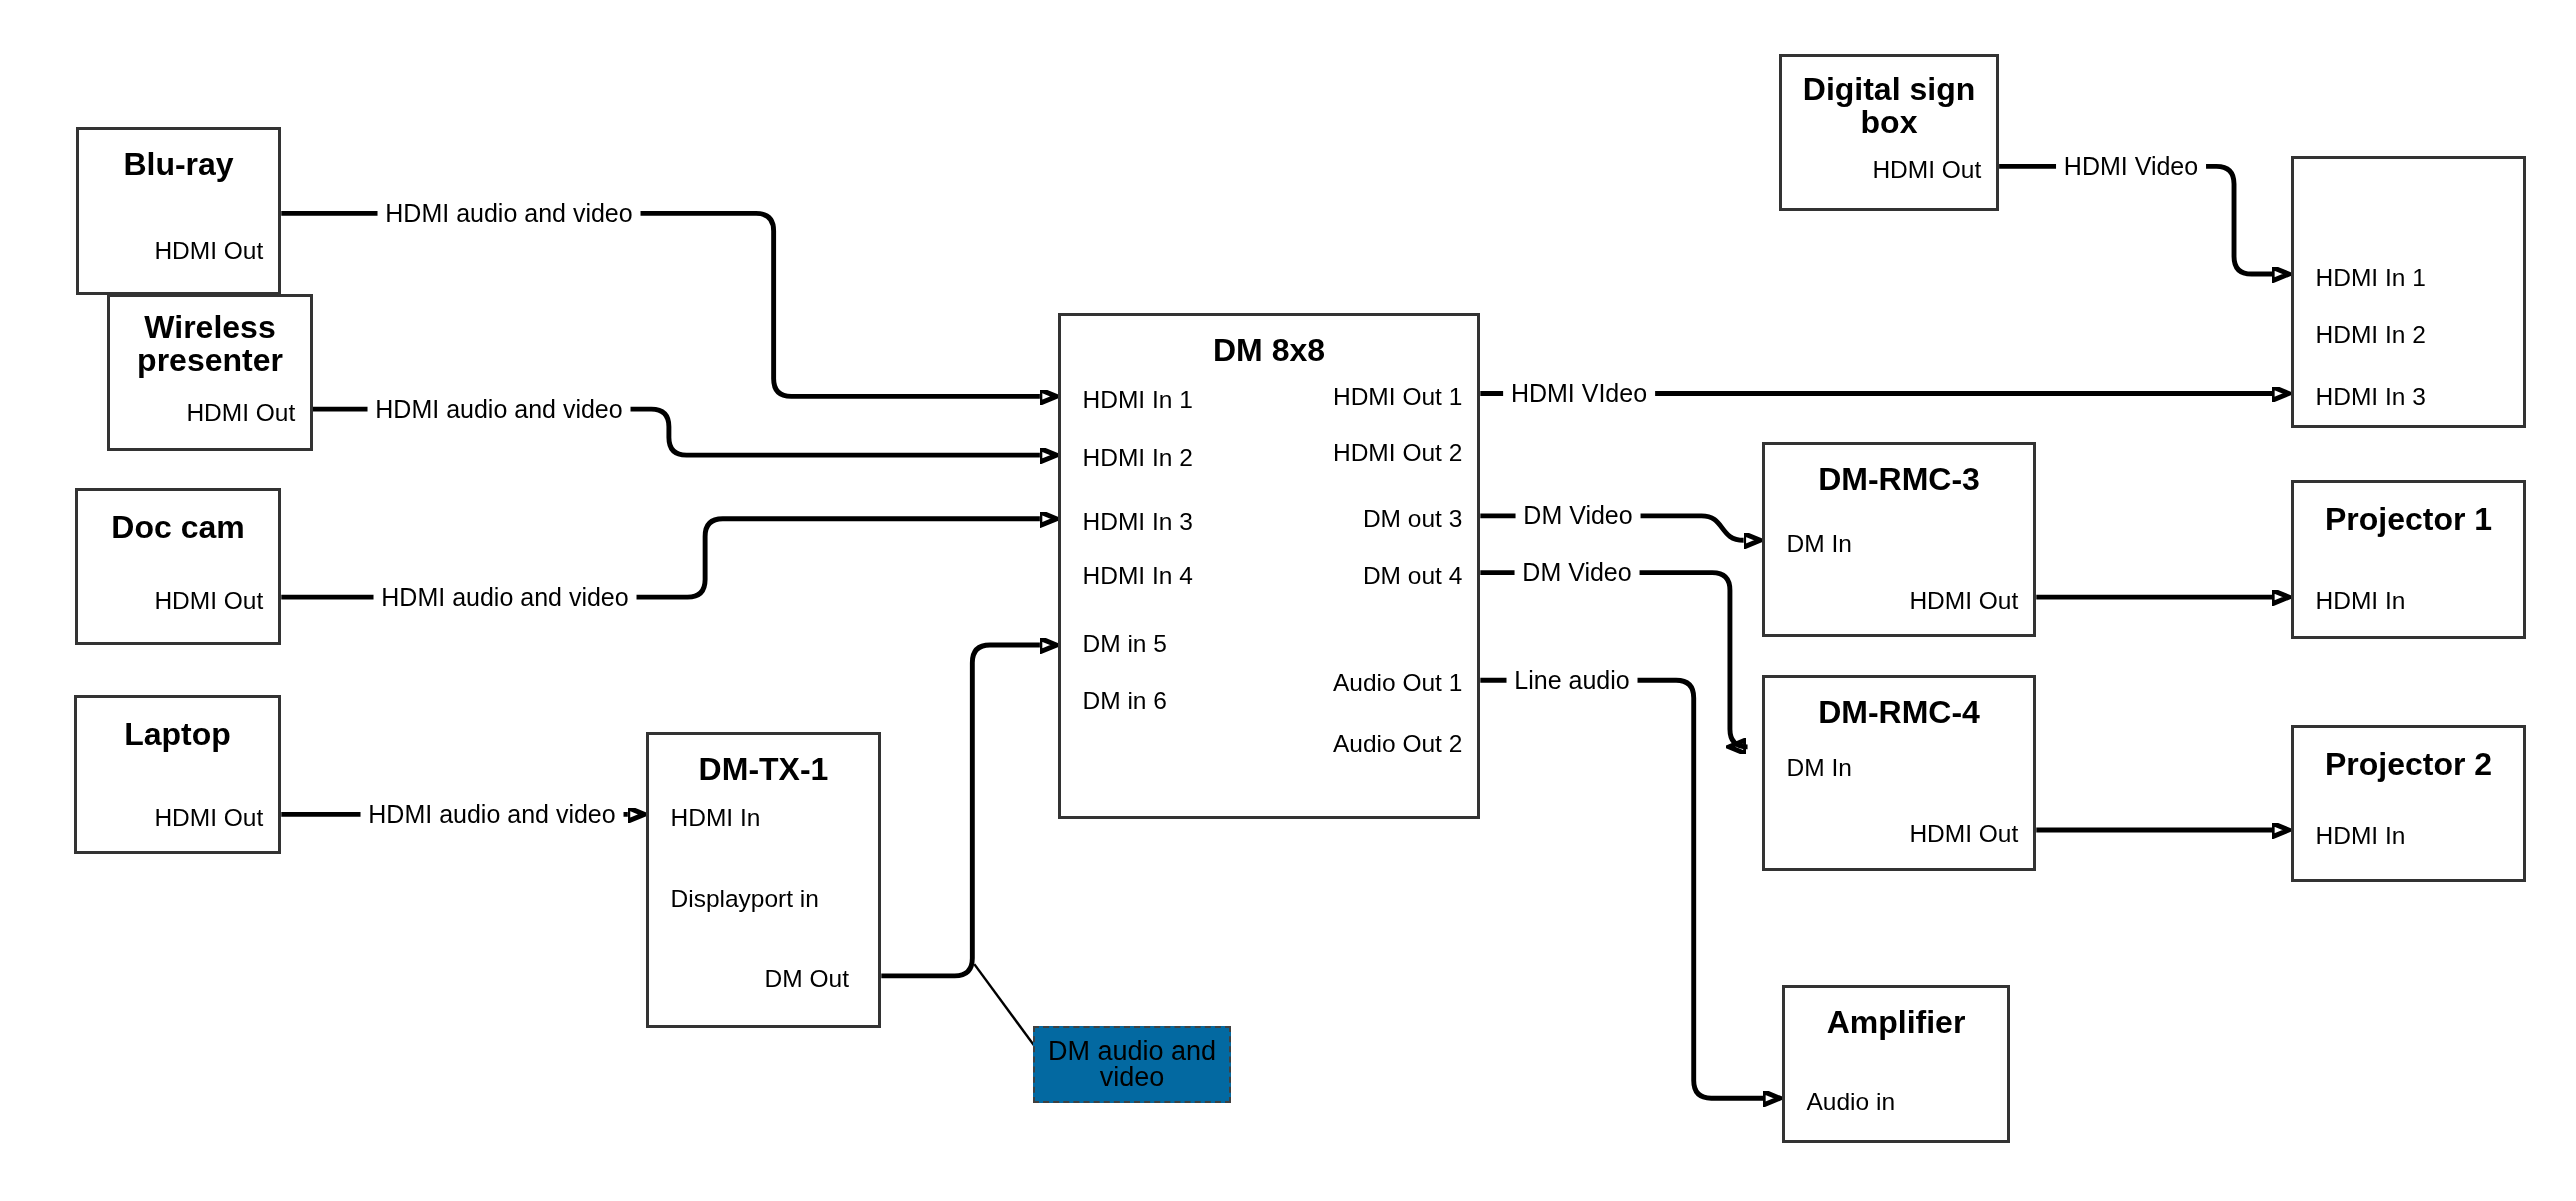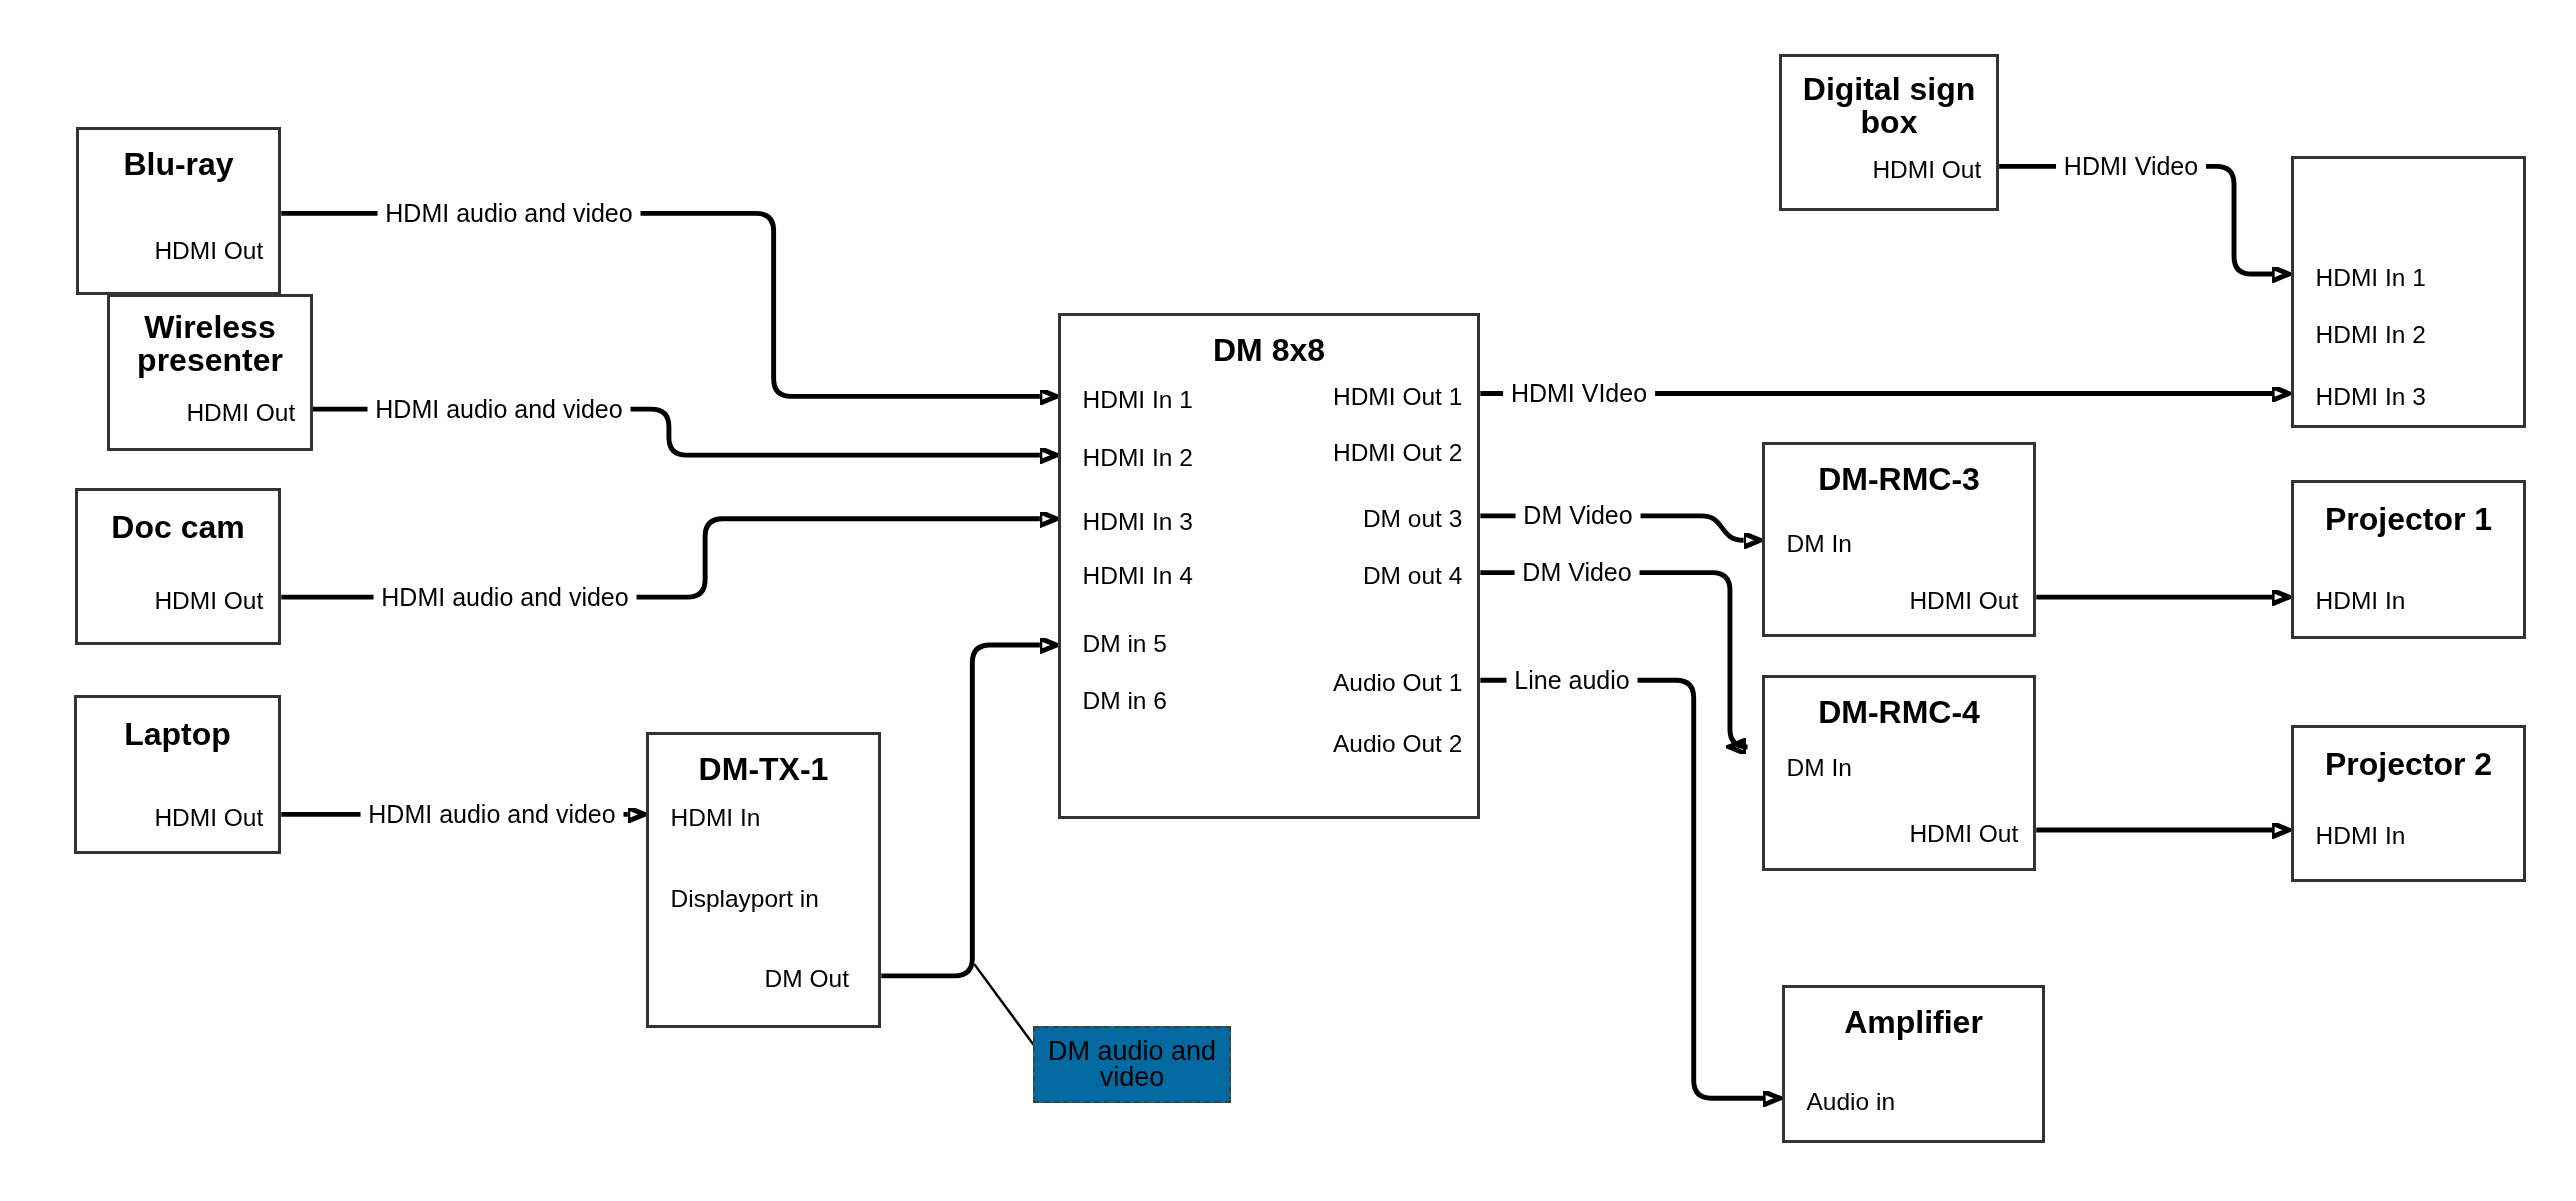--- a/index.html
+++ b/index.html
@@ -130,21 +130,21 @@
     <div class="title" style="top:17.6px;">DM-RMC-4</div>
     <div class="port left" style="top:75px;">DM In</div>
     <div class="port right" style="top:141px;">HDMI Out</div>
   </div>
 
   <div class="node" style="left:2291px;top:725px;width:235px;height:157px;">
     <div class="title" style="top:19.6px;">Projector 2</div>
     <div class="port left" style="top:93px;">HDMI In</div>
   </div>
 
-  <div class="node" style="left:1782px;top:985px;width:263px;height:158px;">
+  <div class="node" style="left:1782px;top:985px;width:228px;height:158px;">
     <div class="title" style="top:17.6px;">Amplifier</div>
     <div class="port left" style="top:99px;">Audio in</div>
   </div>
 
   <span class="edge-label" style="left:509px;top:201px;">HDMI audio and video</span>
   <span class="edge-label" style="left:499px;top:397px;">HDMI audio and video</span>
   <span class="edge-label" style="left:505px;top:585px;">HDMI audio and video</span>
   <span class="edge-label" style="left:492px;top:802px;">HDMI audio and video</span>
   <span class="edge-label" style="left:1579px;top:381px;">HDMI VIdeo</span>
   <span class="edge-label" style="left:1578px;top:503px;">DM Video</span>

